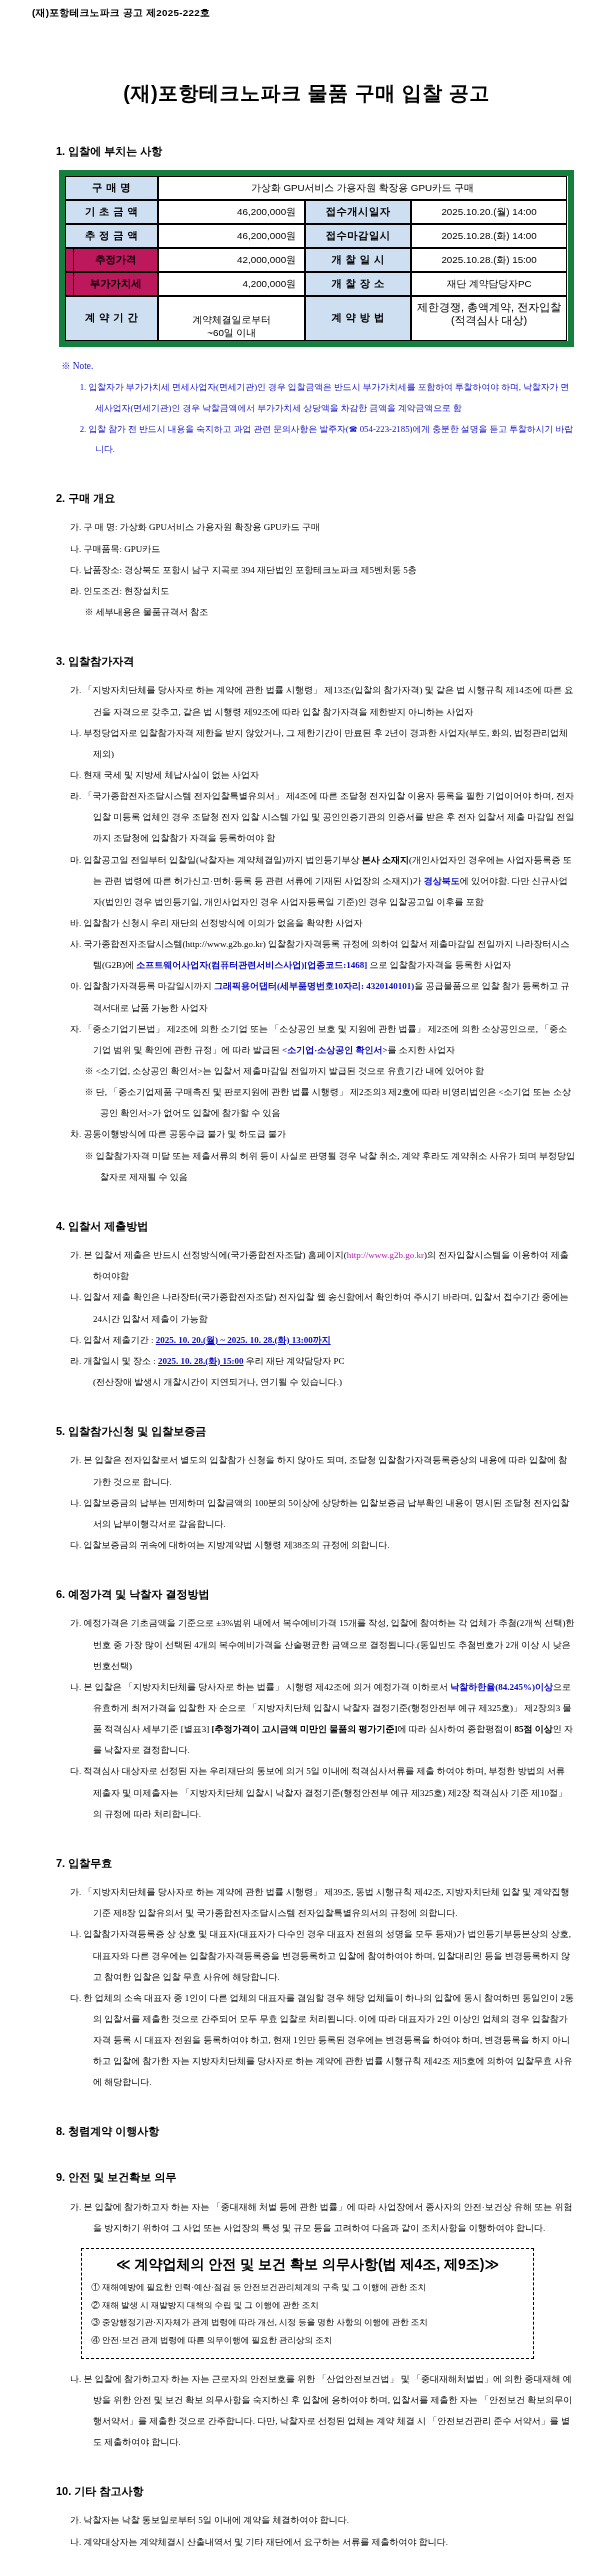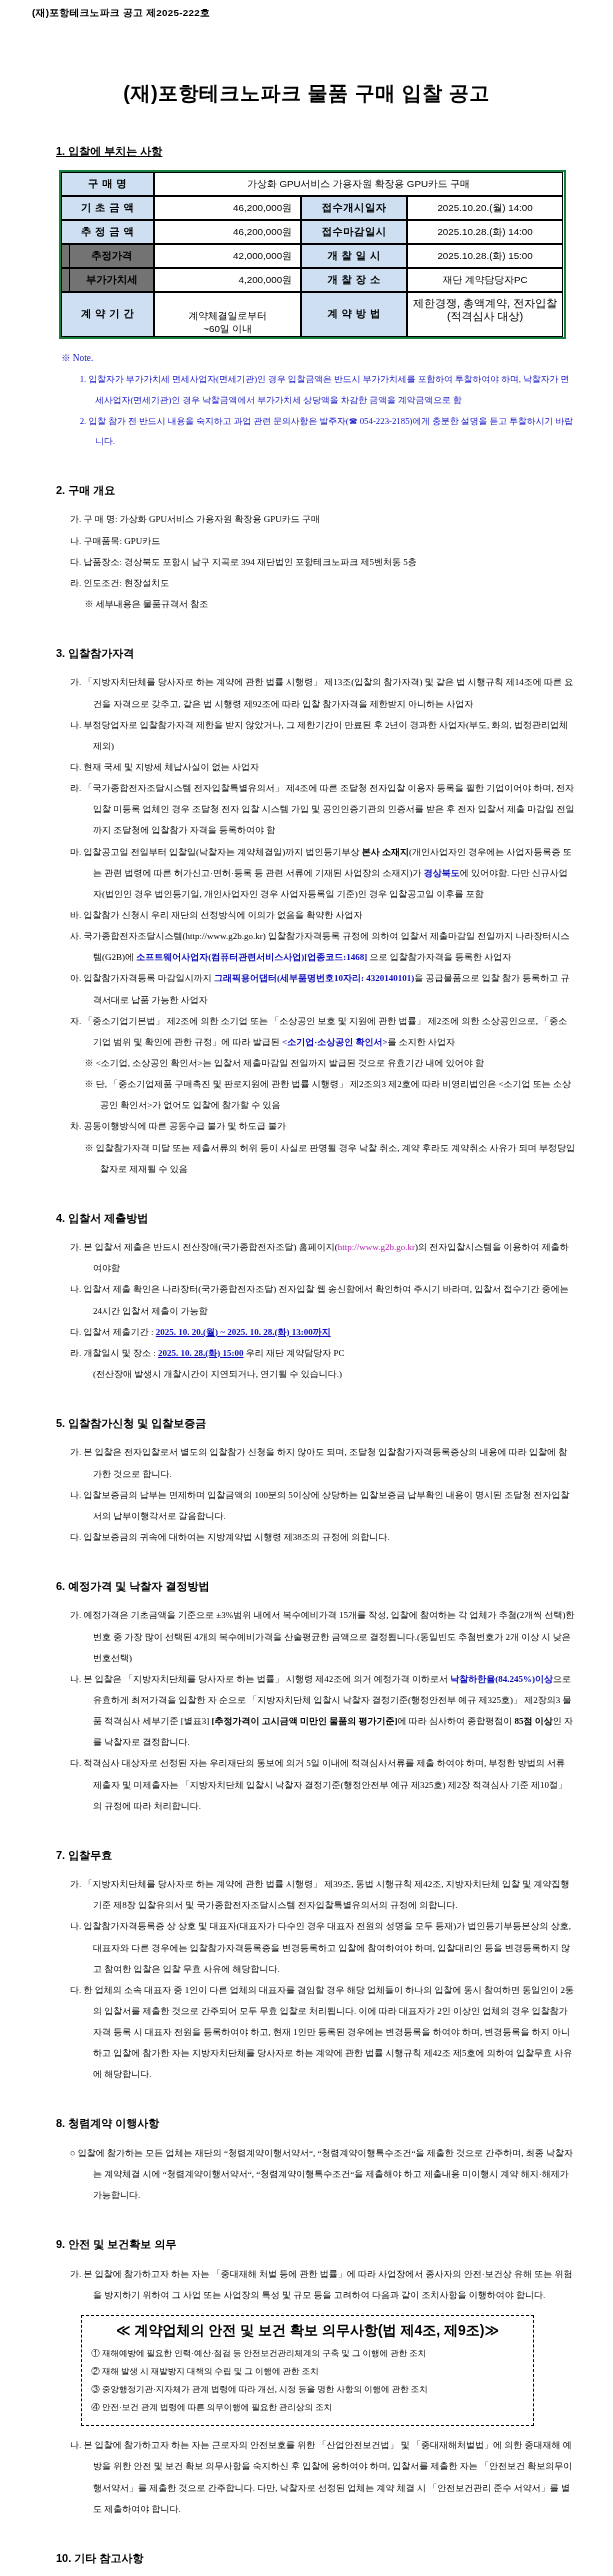--- a/index.html
+++ b/index.html
@@ -6,29 +6,29 @@
   body{width:613px;height:3144px;overflow:hidden;position:relative;
        font-family:"Liberation Serif","DejaVu Serif",serif;color:#000;}
   .page{padding:7.2px 32px 0 32px;}
   .doc-no{font-family:"Liberation Sans","DejaVu Sans",sans-serif;font-weight:bold;
           font-size:9.8px;letter-spacing:0.3px;}
   .main-title{font-family:"Liberation Sans","DejaVu Sans",sans-serif;font-weight:bold;
           font-size:20px;text-align:center;margin-top:60px;margin-bottom:37px;letter-spacing:0.5px;}
   .doc-body{padding-left:24px;padding-right:5.2px;}
   .sec-title{font-family:"Liberation Sans","DejaVu Sans",sans-serif;font-weight:bold;
           font-size:11px;margin-top:31px;margin-bottom:11.3px;}
-  .sec-title.first{margin-top:0;text-decoration:underline;}
+  .sec-title.first{margin-top:0;}
   
   .ptable{display:grid;grid-template-columns:93px 147px 106px 156px;
-          border:2px solid #15803d;width:503px;margin:8.2px 0 13.4px 3.1px;
+          border:6px solid #15803d;width:503px;margin:8.2px 0 13.4px 3.1px;
           font-family:"Liberation Sans","DejaVu Sans",sans-serif;}
   .ptable .cell{border:0.5px solid #000;display:flex;align-items:center;justify-content:center;
           min-height:24px;padding:1px 4.1px;box-sizing:border-box;text-align:center;line-height:1.25;}
   .ptable .hdr{background:#cddff0;font-weight:bold;font-size:10.3px;letter-spacing:0.5px;}
-  .ptable .sub{background:#737373;font-weight:bold;font-size:10.3px;position:relative;padding-left:12.4px;}
+  .ptable .sub{background:#be185d;font-weight:bold;font-size:10.3px;position:relative;padding-left:12.4px;}
   .ptable .sub::before{content:"";position:absolute;left:7.2px;top:0;bottom:0;border-left:0.8px solid #000;}
   .ptable .val-right{justify-content:flex-end;font-size:9.8px;padding-right:8.2px;}
   .ptable .val-center{font-size:9.8px;}
   .ptable .small{font-size:11px;}
   
   .note{color:#1515c8;margin:5.2px 0 0 5.2px;}
   .note-head{font-size:9.3px;margin-bottom:4.1px;}
   .note-item{font-size:8.8px;line-height:2.35;padding-left:34px;text-indent:-15.5px;}
   
   .item{font-size:9px;line-height:2.35;margin:0;}
@@ -105,39 +105,38 @@
         <div class="item lv1"><span class="lbl">마. </span><span>입찰공고일 전일부터 입찰일(낙찰자는 계약체결일)까지 법인등기부상 </span><span class="b">본사 소재지</span><span>(개인사업자인 경우에는 사업자등록증 또는 관련 법령에 따른 허가신고·면허·등록 등 관련 서류에 기재된 사업장의 소재지)가 </span><span class="bb">경상북도</span><span>에 있어야함. 다만 신규사업자(법인인 경우 법인등기일, 개인사업자인 경우 사업자등록일 기준)인 경우 입찰공고일 이후를 포함</span></div>
         <div class="item lv1"><span class="lbl">바. </span><span>입찰참가 신청시 우리 재단의 선정방식에 이의가 없음을 확약한 사업자</span></div>
         <div class="item lv1"><span class="lbl">사. </span><span>국가종합전자조달시스템(http://www.g2b.go.kr) 입찰참가자격등록 규정에 의하여 입찰서 제출마감일 전일까지 나라장터시스템(G2B)에 </span><span class="bb">소프트웨어사업자(컴퓨터관련서비스사업)[업종코드:1468]</span><span> 으로 입찰참가자격을 등록한 사업자</span></div>
         <div class="item lv1"><span class="lbl">아. </span><span>입찰참가자격등록 마감일시까지 </span><span class="bb">그래픽용어댑터(세부품명번호10자리: 4320140101)</span><span>을 공급물품으로 입찰 참가 등록하고 규격서대로 납품 가능한 사업자</span></div>
         <div class="item lv1"><span class="lbl">자. </span><span>「중소기업기본법」 제2조에 의한 소기업 또는 「소상공인 보호 및 지원에 관한 법률」 제2조에 의한 소상공인으로, 「중소기업 범위 및 확인에 관한 규정」에 따라 발급된 </span><span class="bb">&lt;소기업·소상공인 확인서&gt;</span><span>를 소지한 사업자</span></div>
         <div class="item sub2"><span class="lbl">※ </span><span>&lt;소기업, 소상공인 확인서&gt;는 입찰서 제출마감일 전일까지 발급된 것으로 유효기간 내에 있어야 함</span></div>
         <div class="item sub2"><span class="lbl">※ </span><span>단, 「중소기업제품 구매촉진 및 판로지원에 관한 법률 시행령」 제2조의3 제2호에 따라 비영리법인은 &lt;소기업 또는 소상공인 확인서&gt;가 없어도 입찰에 참가할 수 있음</span></div>
         <div class="item lv1"><span class="lbl">차. </span><span>공동이행방식에 따른 공동수급 불가 및 하도급 불가</span></div>
         <div class="item sub2"><span class="lbl">※ </span><span>입찰참가자격 미달 또는 제출서류의 허위 등이 사실로 판명될 경우 낙찰 취소, 계약 후라도 계약취소 사유가 되며 부정당입찰자로 제재될 수 있음</span></div>
         <div class="sec-title">4. 입찰서 제출방법</div>
-        <div class="item lv1"><span class="lbl">가. </span><span>본 입찰서 제출은 반드시 전산장애(국가종합전자조달) 홈페이지(</span><span class="mag">http://www.g2b.go.kr</span><span>)의 전자입찰시스템을 이용하여 제출하여야함</span></div>
+        <div class="item lv1"><span class="lbl">가. </span><span>본 입찰서 제출은 반드시 선정방식에(국가종합전자조달) 홈페이지(</span><span class="mag">http://www.g2b.go.kr</span><span>)의 전자입찰시스템을 이용하여 제출하여야함</span></div>
         <div class="item lv1"><span class="lbl">나. </span><span>입찰서 제출 확인은 나라장터(국가종합전자조달) 전자입찰 웹 송신함에서 확인하여 주시기 바라며, 입찰서 접수기간 중에는 24시간 입찰서 제출이 가능함</span></div>
         <div class="item lv1"><span class="lbl">다. </span><span>입찰서 제출기간 : </span><span class="bu">2025. 10. 20.(월) ~ 2025. 10. 28.(화) 13:00까지</span></div>
         <div class="item lv1"><span class="lbl">라. </span><span>개찰일시 및 장소 :  </span><span class="bu">2025. 10. 28.(화) 15:00</span><span> 우리 재단 계약담당자 PC</span></div>
         <div class="item cont"><span>(전산장애 발생시 개찰시간이 지연되거나, 연기될 수 있습니다.)</span></div>
         <div class="sec-title">5. 입찰참가신청 및 입찰보증금</div>
         <div class="item lv1"><span class="lbl">가. </span><span>본 입찰은 전자입찰로서 별도의 입찰참가 신청을 하지 않아도 되며, 조달청 입찰참가자격등록증상의 내용에 따라 입찰에 참가한 것으로 합니다.</span></div>
         <div class="item lv1"><span class="lbl">나. </span><span>입찰보증금의 납부는 면제하며 입찰금액의 100분의 5이상에 상당하는 입찰보증금 납부확인 내용이 명시된 조달청 전자입찰서의 납부이행각서로 갈음합니다.</span></div>
         <div class="item lv1"><span class="lbl">다. </span><span>입찰보증금의 귀속에 대하여는 지방계약법 시행령 제38조의 규정에 의합니다.</span></div>
         <div class="sec-title">6. 예정가격 및 낙찰자 결정방법</div>
         <div class="item lv1"><span class="lbl">가. </span><span>예정가격은 기초금액을 기준으로 ±3%범위 내에서 복수예비가격 15개를 작성, 입찰에 참여하는 각 업체가 추첨(2개씩 선택)한 번호 중 가장 많이 선택된 4개의 복수예비가격을 산술평균한 금액으로 결정됩니다.(동일빈도 추첨번호가 2개 이상 시 낮은 번호선택)</span></div>
         <div class="item lv1"><span class="lbl">나. </span><span>본 입찰은 「지방자치단체를 당사자로 하는 법률」 시행령 제42조에 의거 예정가격 이하로서 </span><span class="bb">낙찰하한율(84.245%)이상</span><span>으로 유효하게 최저가격을 입찰한 자 순으로 「지방자치단체 입찰시 낙찰자 결정기준(행정안전부 예규 제325호)」 제2장의3 물품 적격심사 세부기준 [별표3] </span><span class="b">[추정가격이 고시금액 미만인 물품의 평가기준]</span><span>에 따라 심사하여 종합평점이 </span><span class="b">85점 이상</span><span>인 자를 낙찰자로 결정합니다.</span></div>
         <div class="item lv1"><span class="lbl">다. </span><span>적격심사 대상자로 선정된 자는 우리재단의 통보에 의거 5일 이내에 적격심사서류를 제출 하여야 하며, 부정한 방법의 서류 제출자 및 미제출자는 「지방자치단체 입찰시 낙찰자 결정기준(행정안전부 예규 제325호) 제2장 적격심사 기준 제10절」의 규정에 따라 처리합니다.</span></div>
         <div class="sec-title">7. 입찰무효</div>
         <div class="item lv1"><span class="lbl">가. </span><span>「지방자치단체를 당사자로 하는 계약에 관한 법률 시행령」 제39조, 동법 시행규칙 제42조,  지방자치단체 입찰 및 계약집행기준 제8장 입찰유의서 및 국가종합전자조달시스템 전자입찰특별유의서의 규정에 의합니다.</span></div>
         <div class="item lv1"><span class="lbl">나. </span><span>입찰참가자격등록증 상 상호 및 대표자(대표자가 다수인 경우 대표자 전원의 성명을 모두 등재)가 법인등기부등본상의 상호, 대표자와 다른 경우에는 입찰참가자격등록증을 변경등록하고 입찰에 참여하여야 하며, 입찰대리인 등을 변경등록하지 않고 참여한 입찰은 입찰 무효 사유에 해당합니다.</span></div>
         <div class="item lv1"><span class="lbl">다. </span><span>한 업체의 소속 대표자 중 1인이 다른 업체의 대표자를 겸임할 경우 해당 업체들이 하나의 입찰에 동시 참여하면 동일인이 2통의 입찰서를 제출한 것으로 간주되어 모두 무효 입찰로 처리됩니다. 이에 따라 대표자가 2인 이상인 업체의 경우 입찰참가자격 등록 시 대표자 전원을 등록하여야 하고, 현재 1인만 등록된 경우에는 변경등록을 하여야 하며, 변경등록을 하지 아니하고 입찰에 참가한 자는 지방자치단체를 당사자로 하는 계약에 관한 법률 시행규칙 제42조 제5호에 의하여 입찰무효 사유에 해당합니다.</span></div>
         <div class="sec-title">8. 청렴계약 이행사항</div>
-        <div class="item lv1"><span class="lbl">○ </span><span>입찰에 참가하는 모든 업체는 재단의 “청렴계약이행서약서“, “청렴계약이행특수조건“을 제출한 것으로 간주하며, 최종 낙찰자는 계약체결 시에 “청렴계약이행서약서“, “청렴계약이행특수조건“을 제출해야 하고 제출내용 미이행시 계약 해지·해제가 가능합니다.</span></div>
         <div class="sec-title">9. 안전 및 보건확보 의무</div>
         <div class="item lv1"><span class="lbl">가. </span><span>본 입찰에 참가하고자 하는 자는 「중대재해 처벌 등에 관한 법률」에 따라 사업장에서 종사자의 안전·보건상 유해 또는 위험을 방지하기 위하여 그 사업 또는 사업장의 특성 및 규모 등을 고려하여 다음과 같이 조치사항을 이행하여야 합니다.</span></div>
         <div class="sbox">
           <div class="sbox-title">≪ 계약업체의 안전 및 보건 확보 의무사항(법 제4조, 제9조)≫</div>
           <div class="sbox-line">① 재해예방에 필요한 인력·예산·점검 등 안전보건관리체계의 구축 및 그 이행에 관한 조치</div>
           <div class="sbox-line">② 재해 발생 시 재발방지 대책의 수립 및 그 이행에 관한 조치</div>
           <div class="sbox-line">③ 중앙행정기관·지자체가 관계 법령에 따라 개선, 시정 등을 명한 사항의 이행에 관한 조치</div>
           <div class="sbox-line">④ 안전·보건 관계 법령에 따른 의무이행에 필요한 관리상의 조치</div>
         </div>
         <div class="item lv1"><span class="lbl">나. </span><span>본 입찰에 참가하고자 하는 자는 근로자의 안전보호를 위한 「산업안전보건법」 및 「중대재해처벌법」에 의한 중대재해 예방을 위한 안전 및 보건 확보 의무사항을 숙지하신 후 입찰에 응하여야 하며, 입찰서를 제출한 자는 「안전보건 확보의무이행서약서」를 제출한 것으로 간주합니다. 다만, 낙찰자로 선정된 업체는 계약 체결 시 「안전보건관리 준수 서약서」를 별도 제출하여야 합니다.</span></div>

